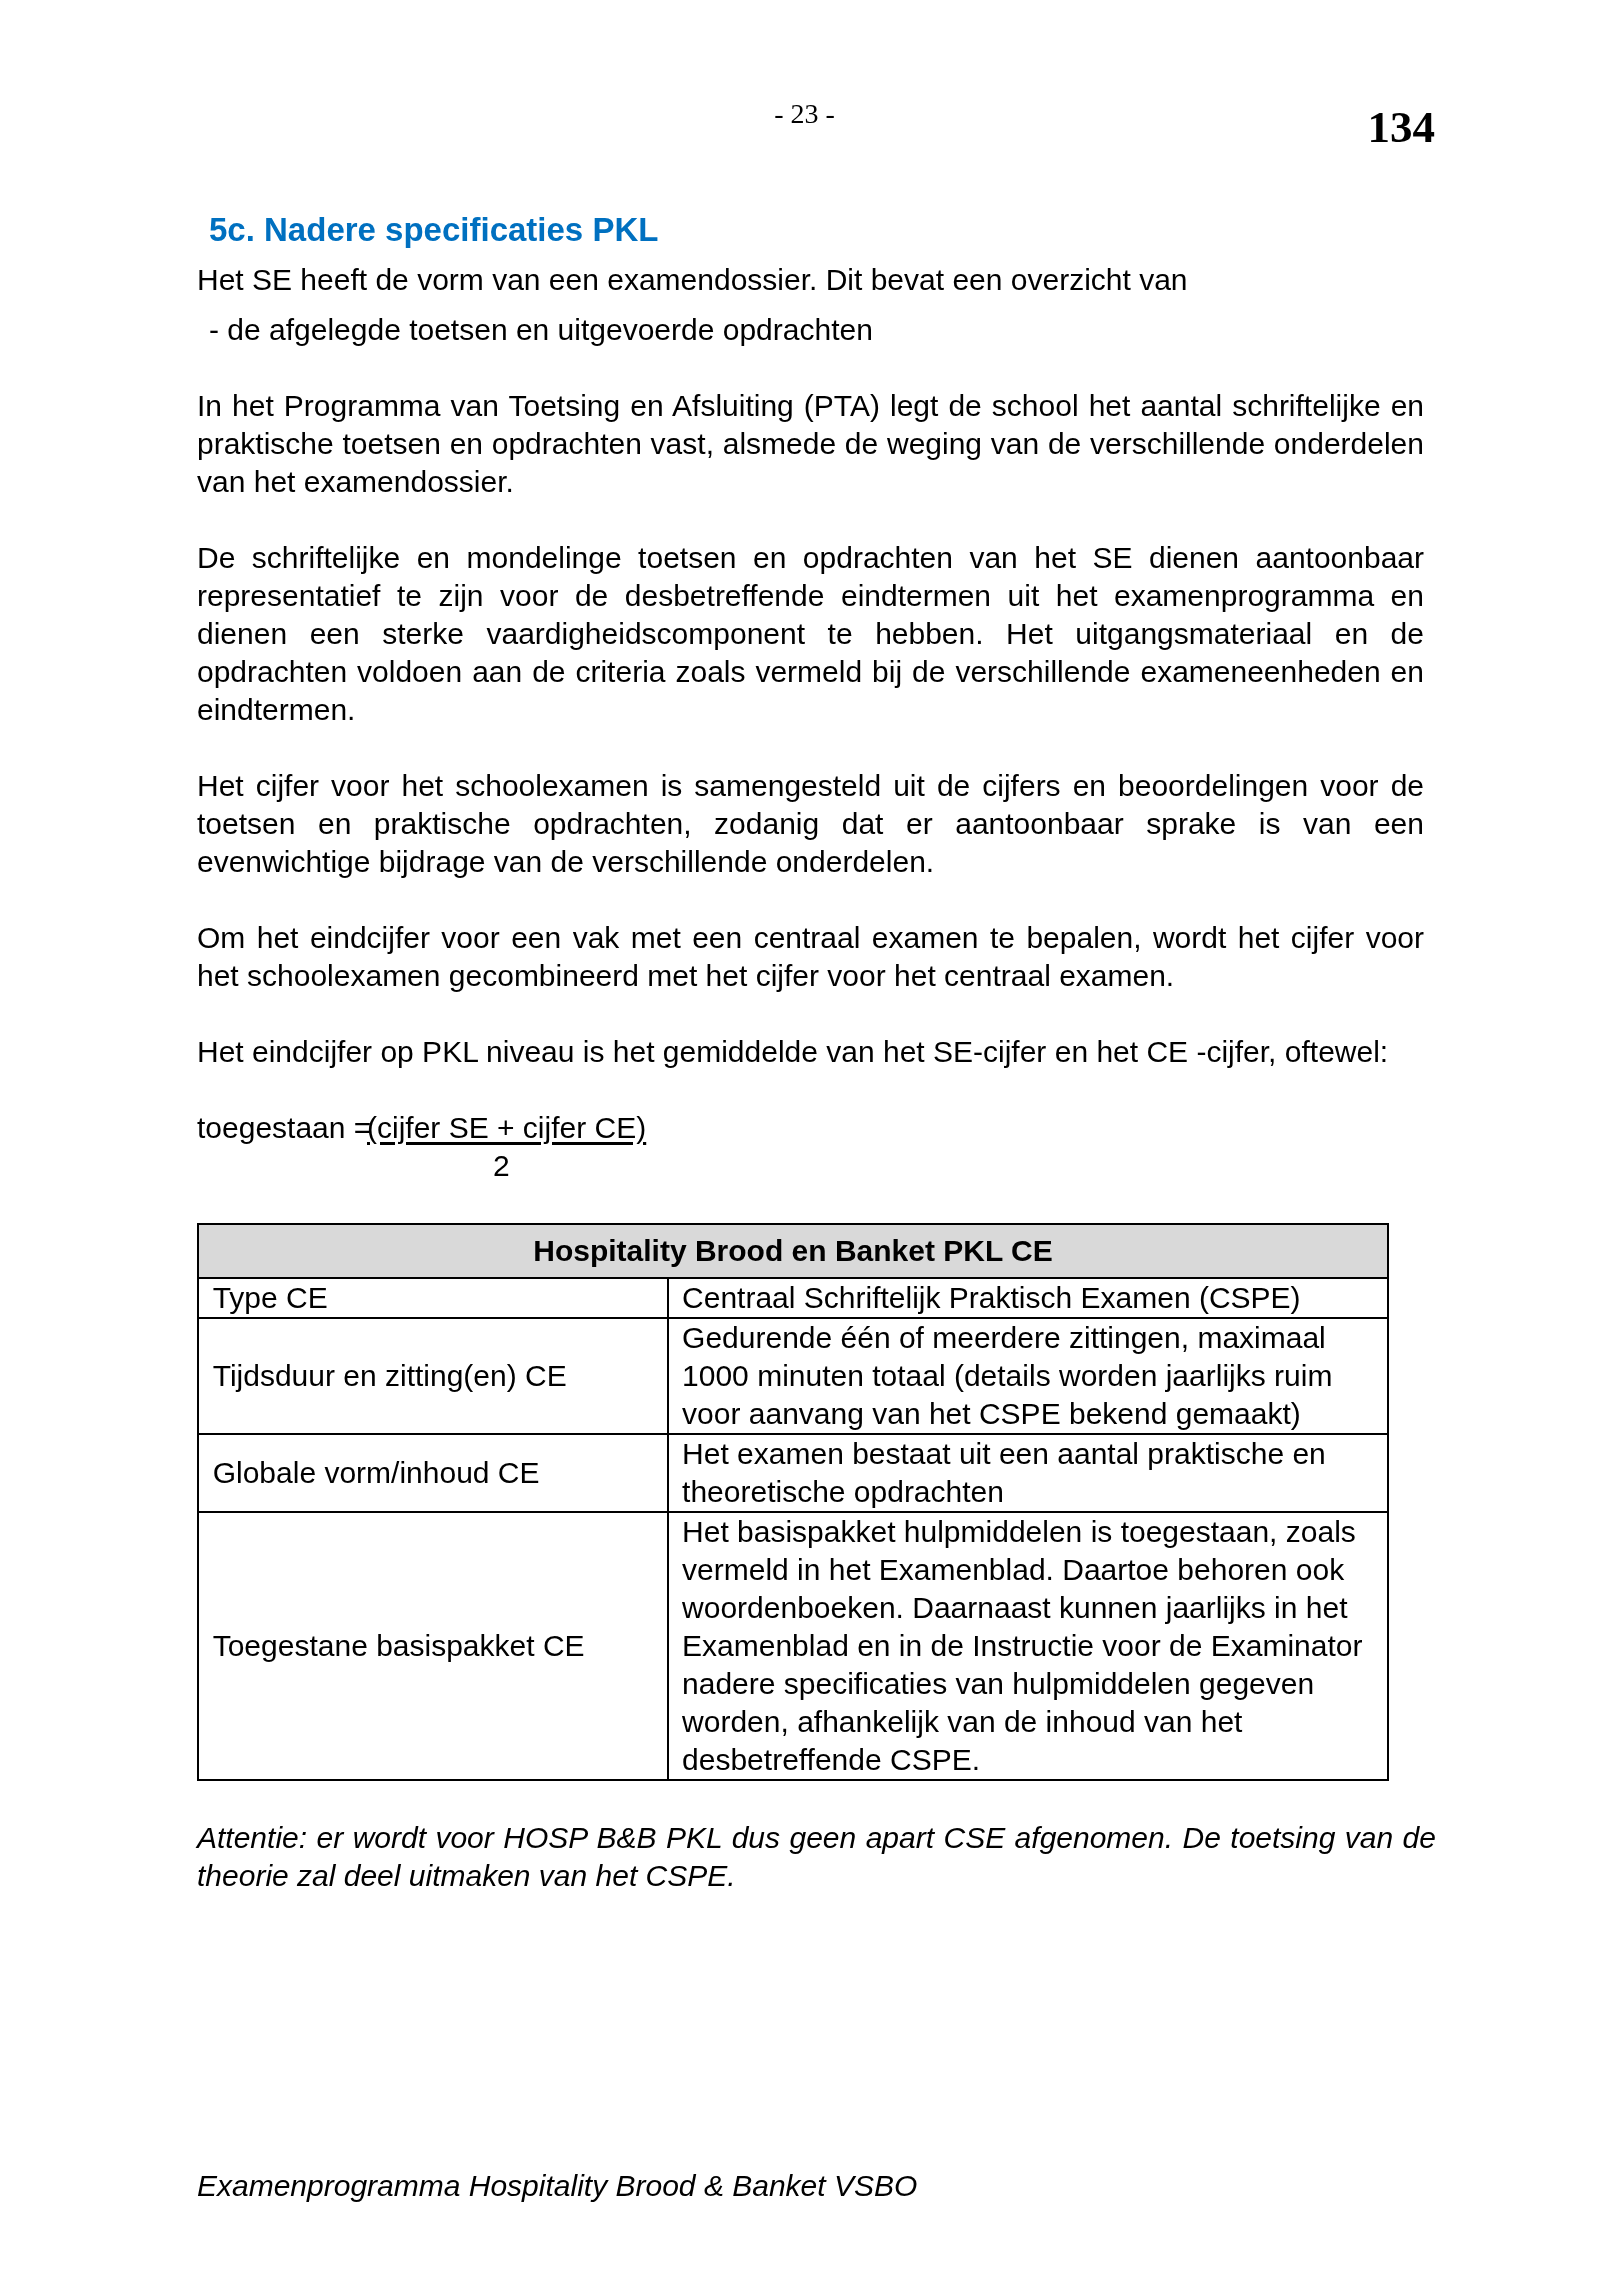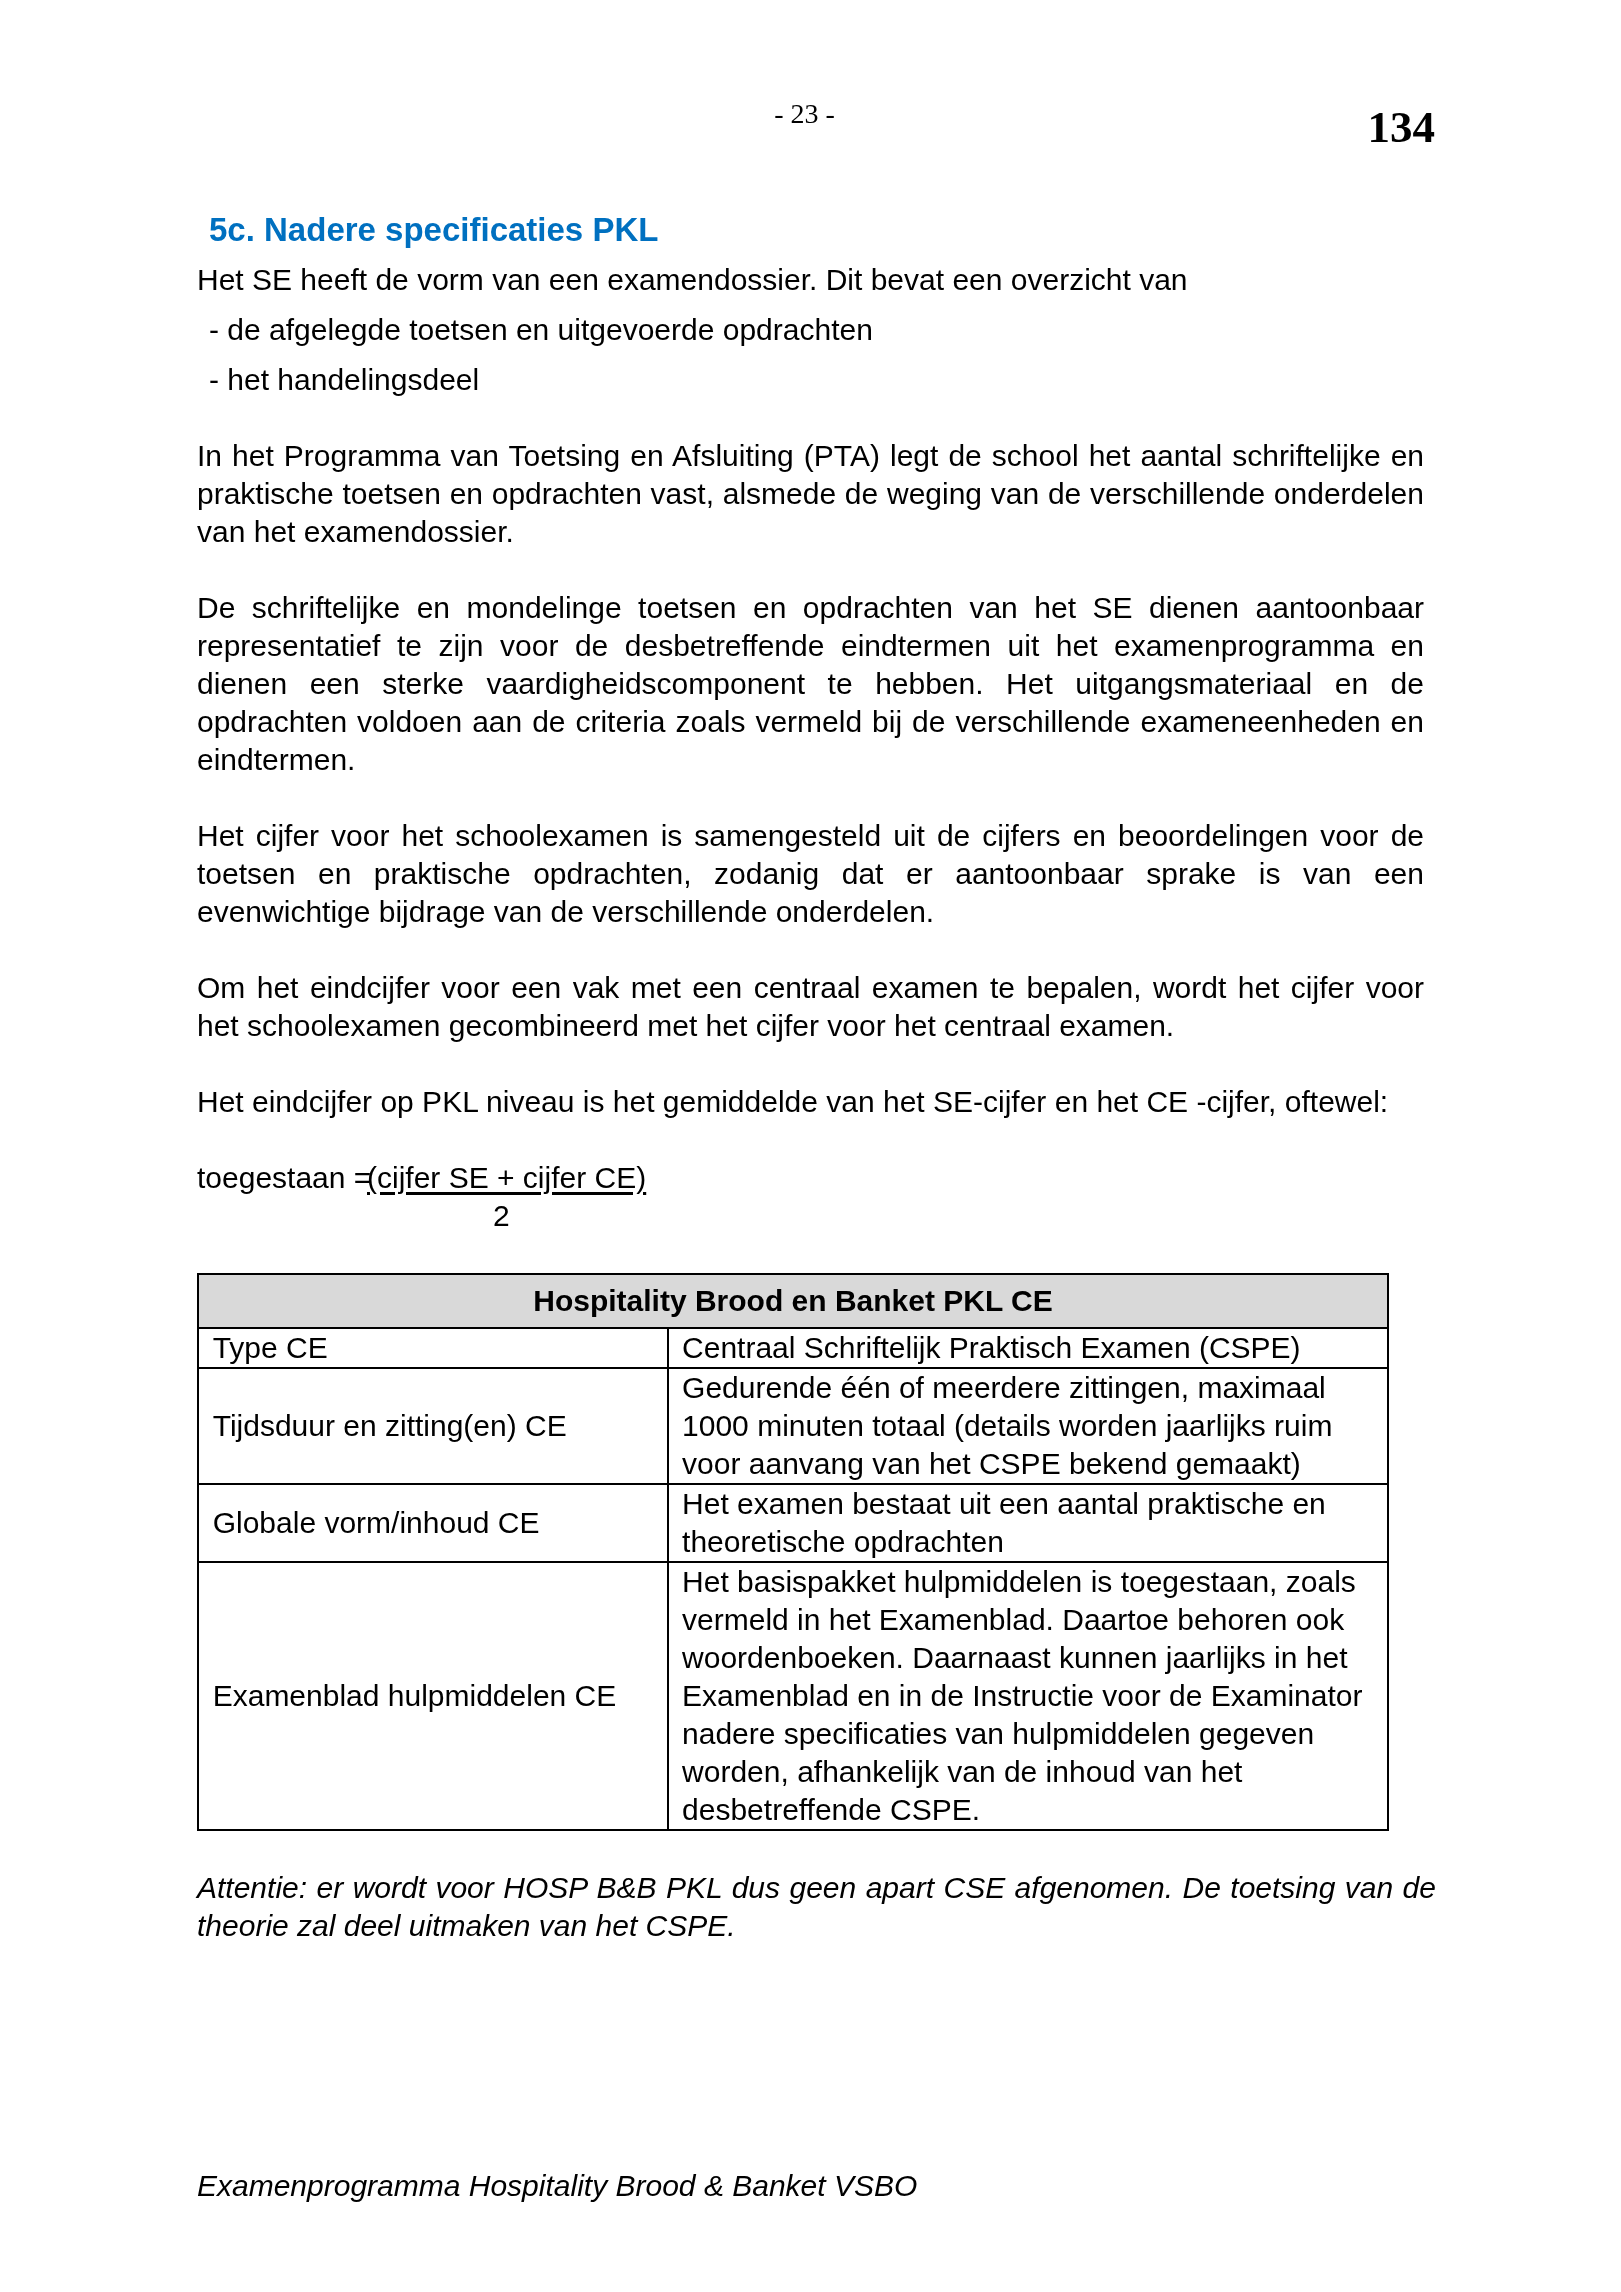--- a/index.html
+++ b/index.html
@@ -117,21 +117,20 @@
 <body>
 
 <div class="page-num">- 23 -</div>
 <div class="doc-num">134</div>
 
 <div class="content">
   <h2 class="heading" style="color: rgb(0, 112, 192);">5c. Nadere specificaties PKL</h2>
   <p class="para first">Het SE heeft de vorm van een examendossier. Dit bevat een overzicht van</p>
   <ul class="list">
     <li>- de afgelegde toetsen en uitgevoerde opdrachten</li>
-    <li>- het handelingsdeel</li>
   </ul>
   <p class="para">In het Programma van Toetsing en Afsluiting (PTA) legt de school het aantal schriftelijke en praktische toetsen en opdrachten vast, alsmede de weging van de verschillende onderdelen van het examendossier.</p>
   <p class="para">De schriftelijke en mondelinge toetsen en opdrachten van het SE dienen aantoonbaar representatief te zijn voor de desbetreffende eindtermen uit het examenprogramma en dienen een sterke vaardigheidscomponent te hebben. Het uitgangsmateriaal en de opdrachten voldoen aan de criteria zoals vermeld bij de verschillende exameneenheden en eindtermen.</p>
   <p class="para">Het cijfer voor het schoolexamen is samengesteld uit de cijfers en beoordelingen voor de toetsen en praktische opdrachten, zodanig dat er aantoonbaar sprake is van een evenwichtige bijdrage van de verschillende onderdelen.</p>
   <p class="para">Om het eindcijfer voor een vak met een centraal examen te bepalen, wordt het cijfer voor het schoolexamen gecombineerd met het cijfer voor het centraal examen.</p>
   <p class="para">Het eindcijfer op PKL niveau is het gemiddelde van het SE-cijfer en het CE -cijfer, oftewel:</p>
 
   <div class="formula">
     <span class="lhs">toegestaan =</span>
     <span class="num">(cijfer SE + cijfer CE)</span>
@@ -151,21 +150,21 @@
       </tr>
       <tr>
         <td class="lbl">Tijdsduur en zitting(en) CE</td>
         <td class="val">Gedurende één of meerdere zittingen, maximaal 1000 minuten totaal (details worden jaarlijks ruim voor aanvang van het CSPE bekend gemaakt)</td>
       </tr>
       <tr>
         <td class="lbl">Globale vorm/inhoud CE</td>
         <td class="val">Het examen bestaat uit een aantal praktische en theoretische opdrachten</td>
       </tr>
       <tr>
-        <td class="lbl">Examenblad hulpmiddelen CE</td>
+        <td class="lbl">Toegestane basispakket CE</td>
         <td class="val">Het basispakket hulpmiddelen is toegestaan, zoals vermeld in het Examenblad. Daartoe behoren ook woordenboeken. Daarnaast kunnen jaarlijks in het Examenblad en in de Instructie voor de Examinator nadere specificaties van hulpmiddelen gegeven worden, afhankelijk van de inhoud van het desbetreffende CSPE.</td>
       </tr>
     </tbody>
   </table>
 
   <p class="note">Attentie: er wordt voor HOSP B&amp;B PKL dus geen apart CSE afgenomen. De toetsing van de theorie zal deel uitmaken van het CSPE.</p>
 </div>
 
 <div class="footer">Examenprogramma Hospitality Brood &amp; Banket VSBO</div>
 

